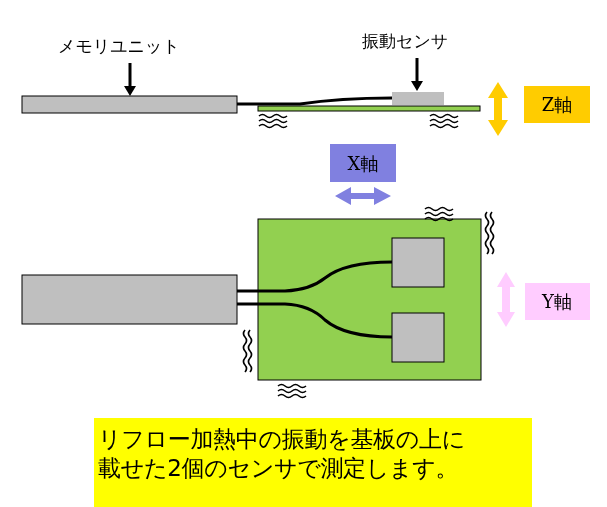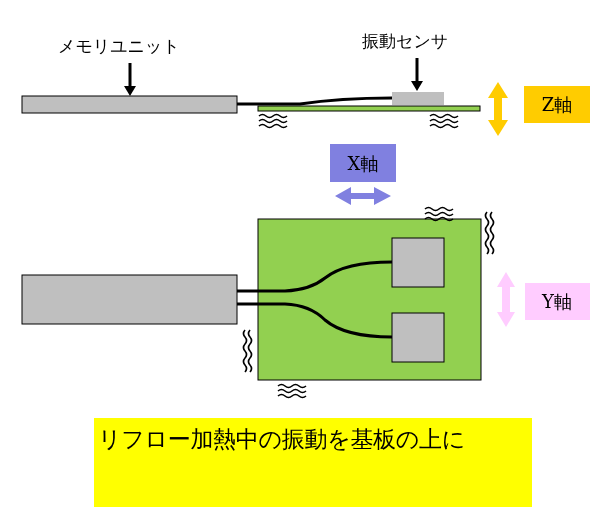--- a/index.html
+++ b/index.html
@@ -72,13 +72,14 @@
     <g>
       <polygon points="506,272 515,287 510,287 510,312 515,312 506,327 497,312 502,312 502,287 497,287" fill="#FFCCFF"></polygon>
     </g>
     <rect x="525" y="283" width="65" height="37" fill="#FFCCFF"></rect>
     <text class="axis-label" x="557" y="308" text-anchor="middle">Y軸</text>
   </g>
 </svg>
 
 <div class="caption-box" style="background:#FFFF00;">
   <div class="caption-line">リフロー加熱中の振動を基板の上に</div>
+  <div class="caption-line">載せた2個のセンサで測定します。</div>
 </div>
 
 </body></html>

